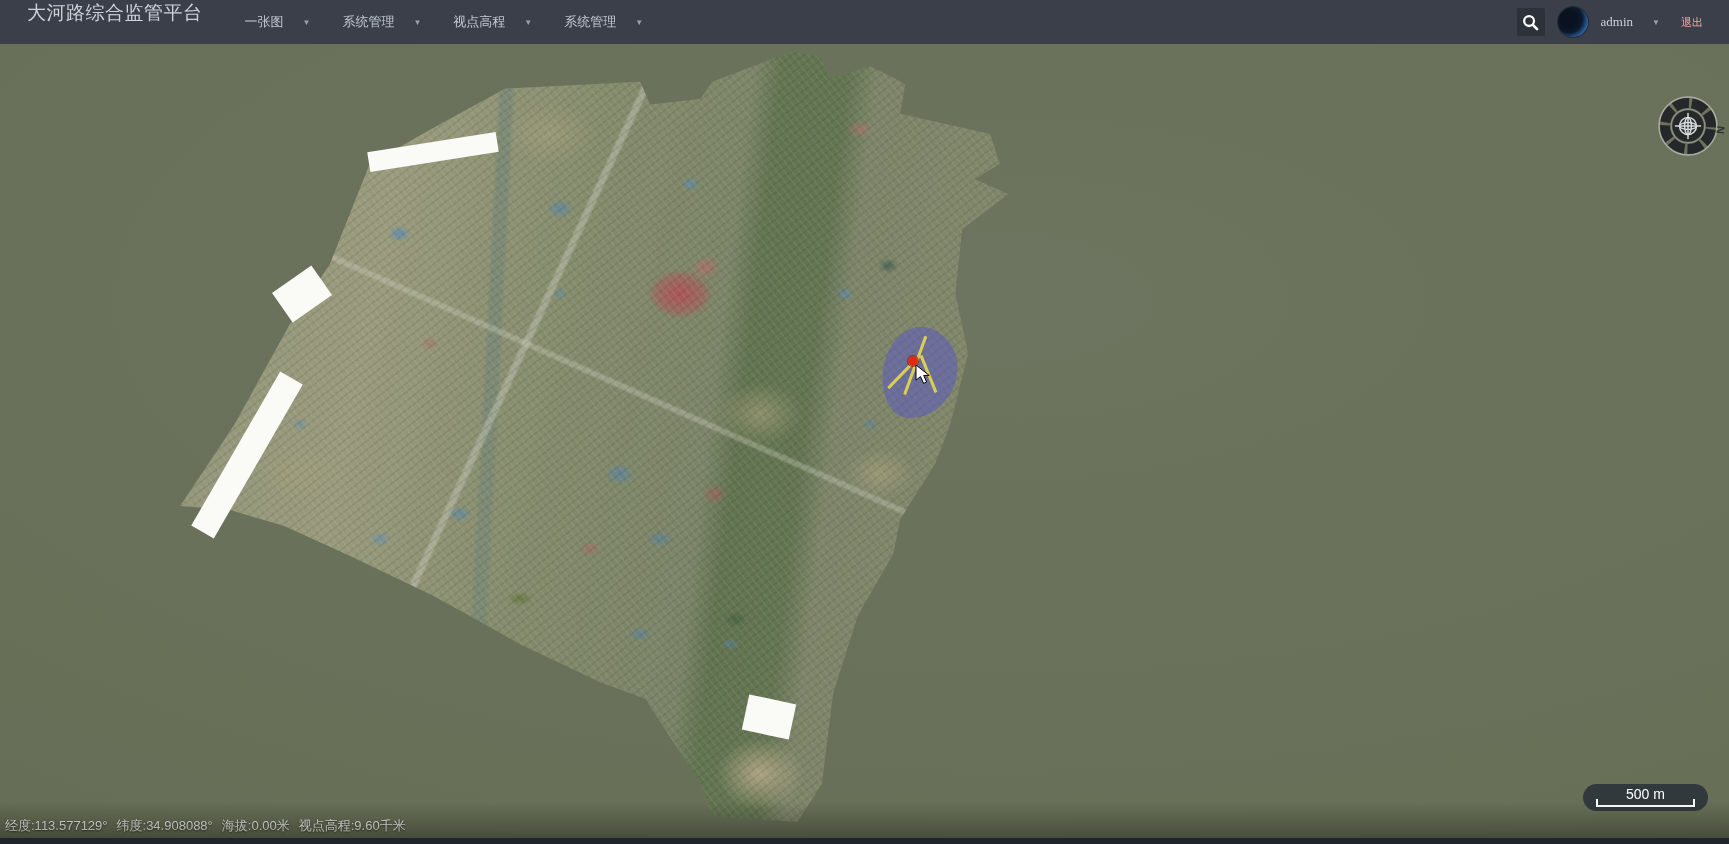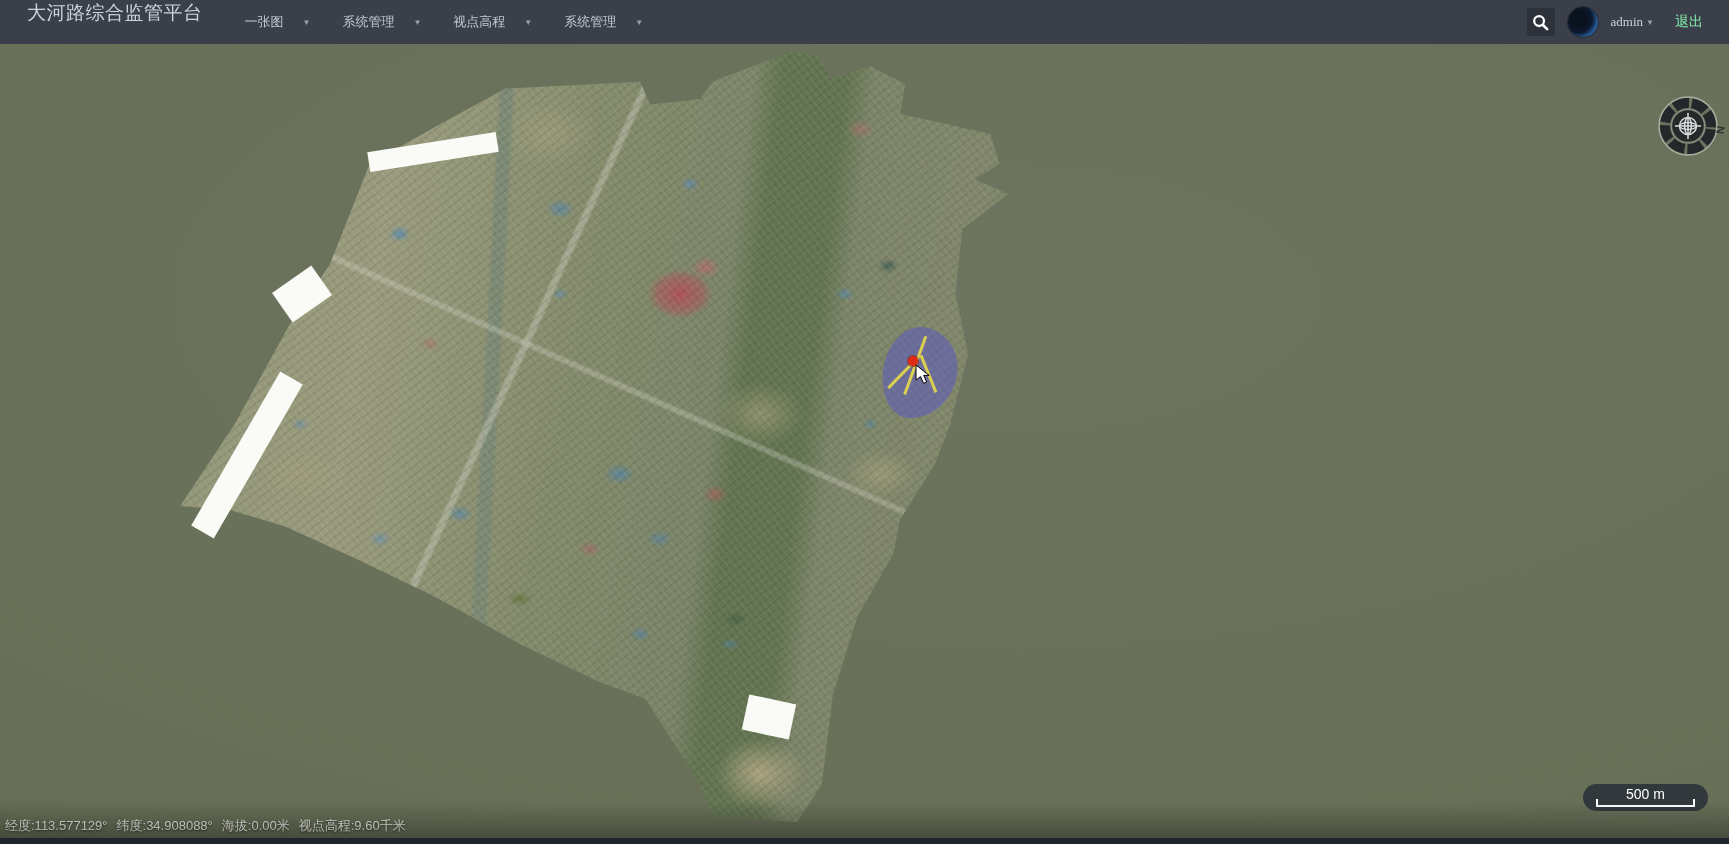--- a/index.html
+++ b/index.html
@@ -13,22 +13,22 @@
   .menus { display:flex; align-items:center; }
   .menu-item { display:flex; align-items:center; gap:19px; padding:8px 12px; margin-right:8px;
                font-size:13px; color:#c2c8d1; cursor:pointer; white-space:nowrap; }
   .caret { font-size:8px; color:#9ba1ab; line-height:1; transform:translateY(1px); }
   .nav-right { margin-left:auto; display:flex; align-items:center; gap:13px; }
   .search-btn { width:28px; height:28px; background:#2c313a; border:none; border-radius:2px;
                 display:flex; align-items:center; justify-content:center; cursor:pointer; }
   .avatar { width:30px; height:30px; border-radius:50%;
             background:radial-gradient(circle at 35% 40%, #0a1220 30%, #0c1a2e 52%, #2a62a2 74%, #123156 88%, #0a1524 100%);
             box-shadow:0 0 0 1px rgba(0,0,0,.35); cursor:pointer; }
-  .user-menu { display:flex; align-items:center; gap:3px; font-size:13px; color:#ccd1d8; cursor:pointer; }
-  .logout { font-size:14px; color:#86efac; margin-left:8px; cursor:pointer; white-space:nowrap; }
+  .user-menu { display:flex; align-items:center; gap:19px; font-size:13px; color:#ccd1d8; cursor:pointer; }
+  .logout { font-size:11px; color:#fca5a5; margin-left:8px; cursor:pointer; white-space:nowrap; }
 
   
   .viewport { position:relative; width:1729px; height:794px; overflow:hidden;
               background:radial-gradient(130% 120% at 58% 32%, #6d745f 0%, #687058 55%, #606851 100%); }
 
   
   .mesh { position:absolute; left:170px; top:5px; width:850px; height:780px;
     clip-path:polygon(39.4% 5.1%, 55.3% 4.2%, 56.5% 7.1%, 62.4% 6.4%, 63.8% 4.2%, 72.9% .4%,
       76.5% .9%, 77.6% 3.8%, 82.4% 2.2%, 86.5% 4.5%, 85.9% 8.3%, 96.5% 10.9%, 97.6% 14.7%,
       94.7% 16.7%, 98.6% 18.6%, 93.2% 23.1%, 92.4% 31.4%, 93.9% 39.1%, 91.8% 48.1%, 90% 53.2%,

